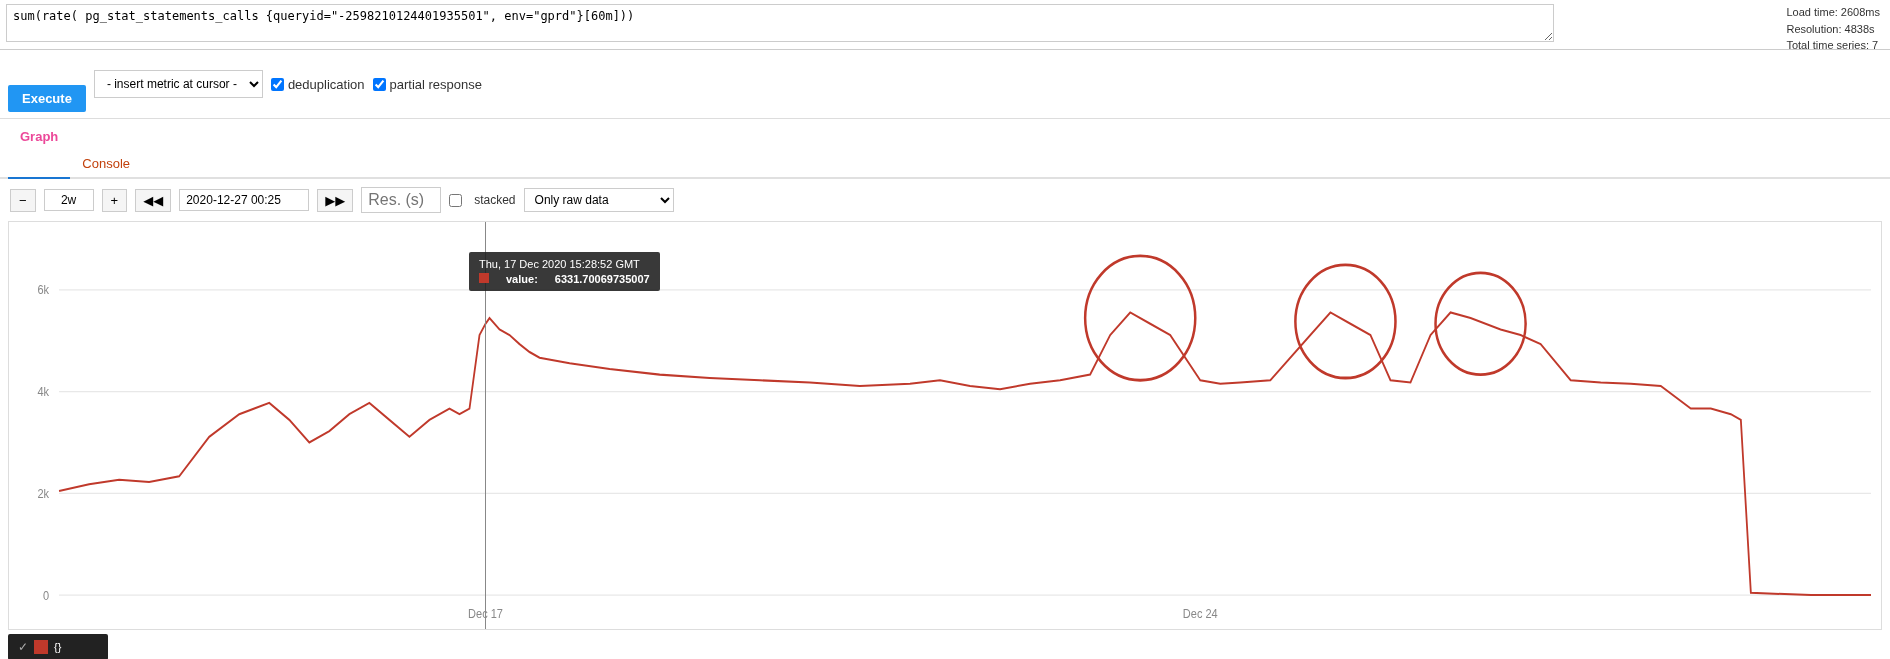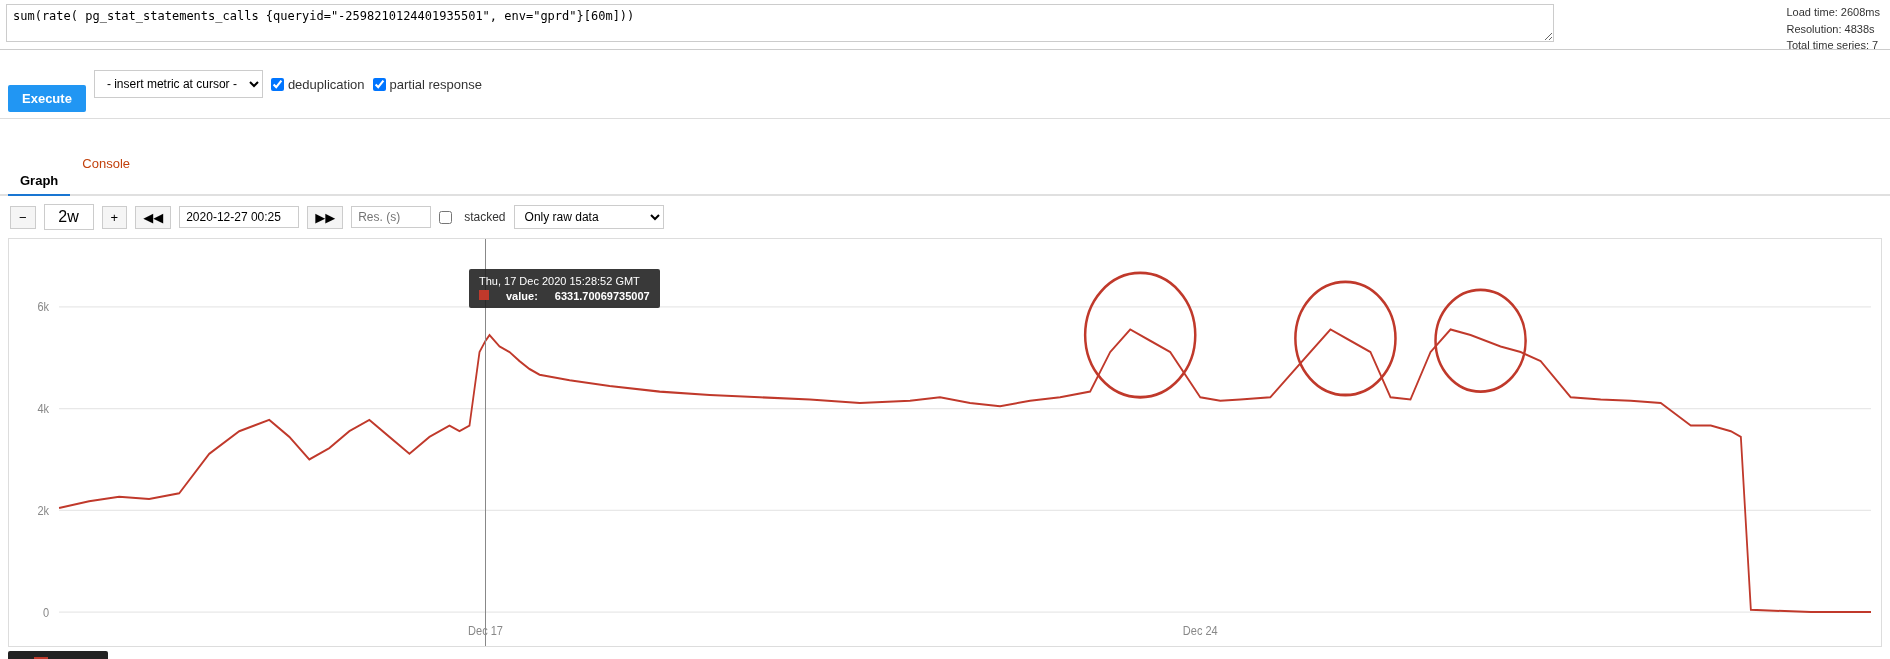--- a/index.html
+++ b/index.html
@@ -69,61 +69,61 @@
       border-bottom: 2px solid #e0e0e0;
     }
     .tab {
       padding: 6px 12px;
       cursor: pointer;
       font-size: 13px;
       color: #555;
       border-bottom: 2px solid transparent;
       margin-bottom: -2px;
     }
-    .tab.active { color: #000000; border-bottom: 2px solid #1976d2; font-weight: bold; margin-top: 44px; }
+    .tab.active { color: #ec4899; border-bottom: 2px solid #1976d2; font-weight: bold; }
     .tab.inactive { color: #555; }
 
     #graph-controls {
       display: flex;
       align-items: center;
       gap: 8px;
       padding: 8px 10px;
     }
     .ctrl-btn {
       border: 1px solid #ccc;
       background: #f5f5f5;
       padding: 3px 8px;
       cursor: pointer;
       font-size: 13px;
     }
     #range-input {
       width: 50px;
       border: 1px solid #ccc;
       padding: 3px 6px;
-      font-size: 16px;
+      font-size: 12px;
       text-align: center;
     }
     .nav-btn {
       border: 1px solid #ccc;
       background: #f5f5f5;
       padding: 3px 7px;
       cursor: pointer;
       font-size: 13px;
     }
     #datetime-input {
-      width: 120px;
+      width: 130px;
       border: 1px solid #ccc;
       padding: 3px 6px;
       font-size: 12px;
     }
     #res-input {
       width: 80px;
       border: 1px solid #ccc;
       padding: 3px 6px;
-      font-size: 12px;
+      font-size: 16px;
     }
     #stacked-cb { display: flex; align-items: center; gap: 12px; font-size: 12px; cursor: pointer; }
     #rawdata-select {
       border: 1px solid #ccc;
       padding: 3px 6px;
       font-size: 12px;
       cursor: pointer;
       background: #fff;
       width: 150px;
     }

